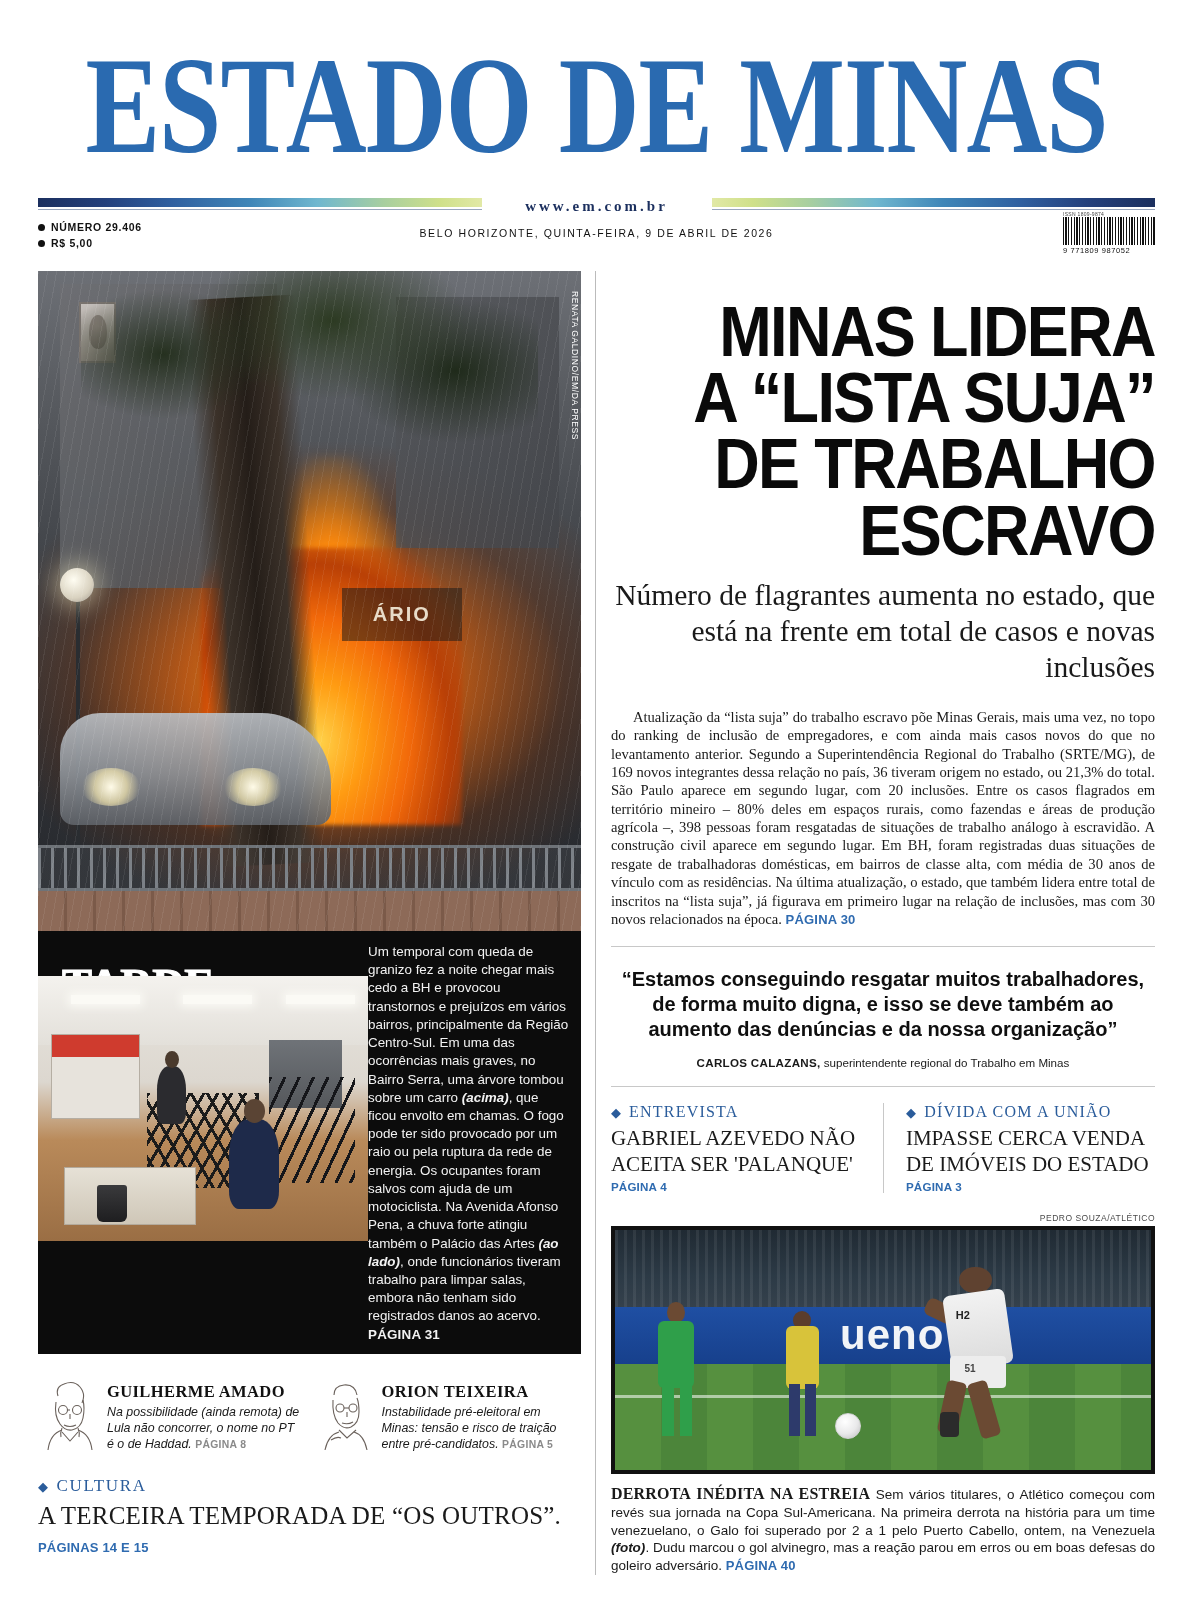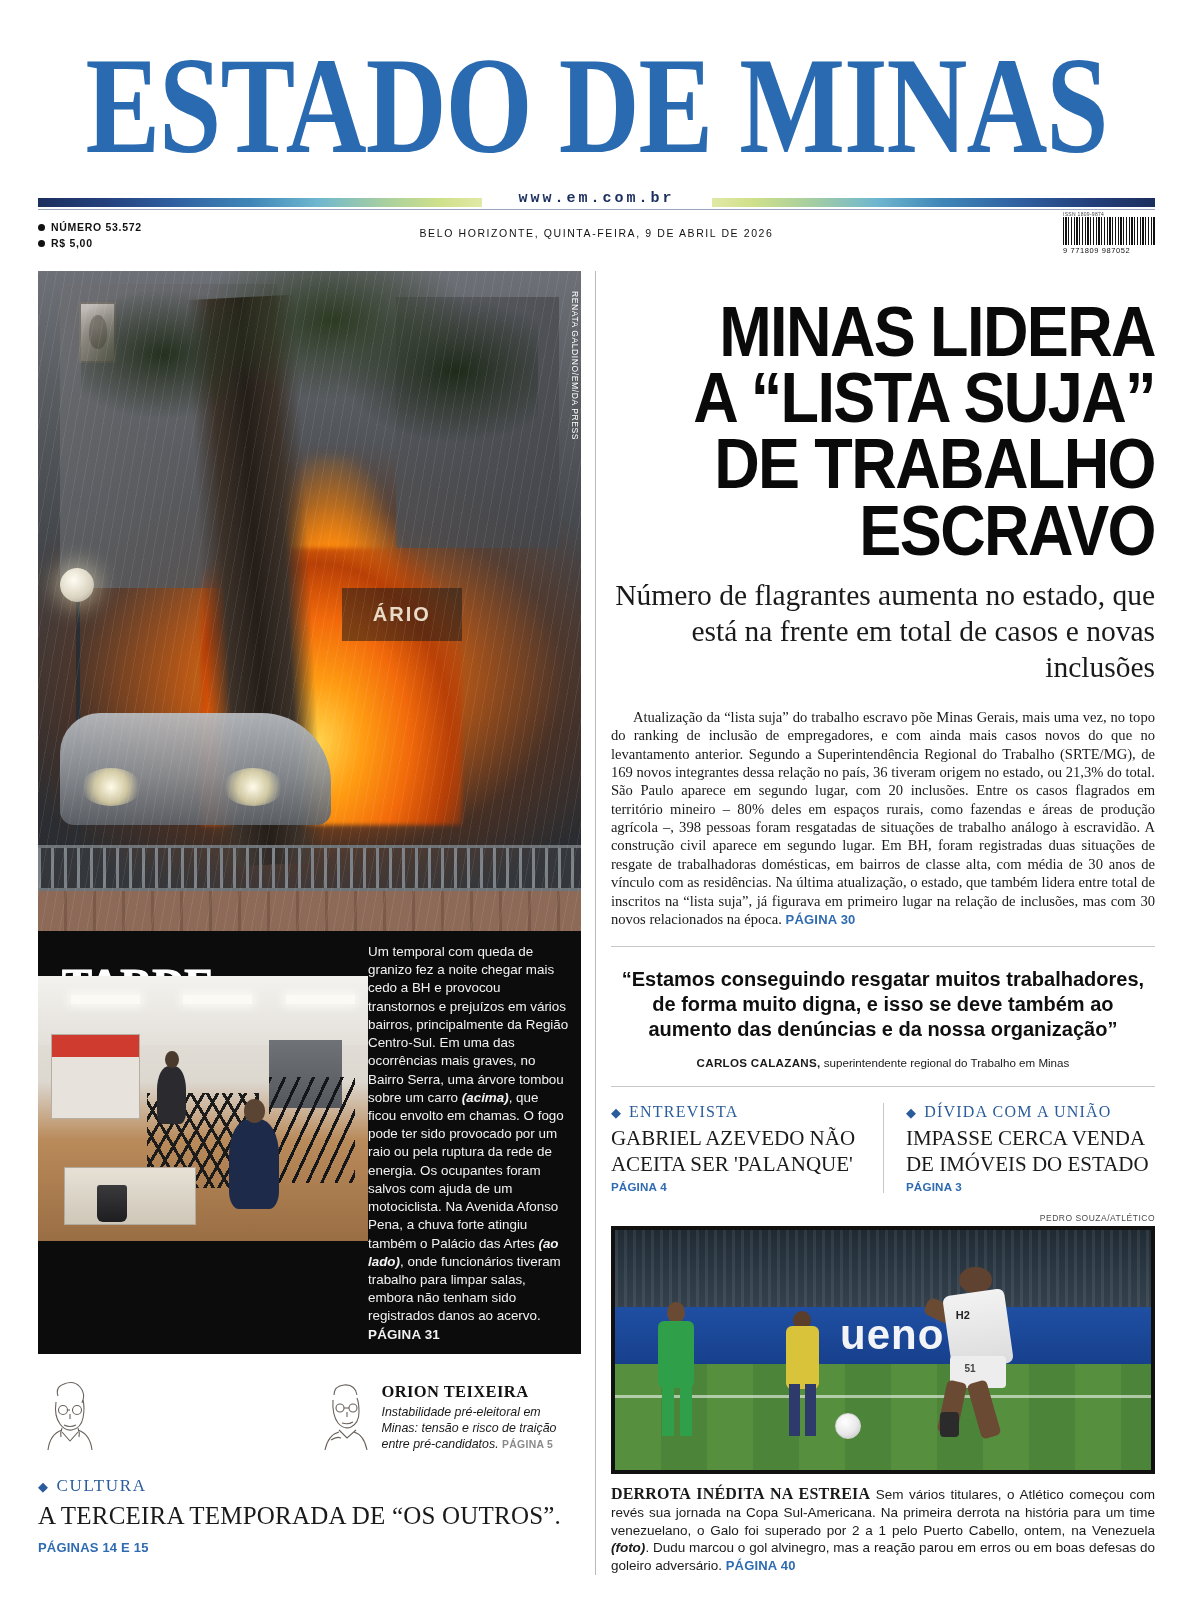--- a/index.html
+++ b/index.html
@@ -35,28 +35,28 @@
       #6fb7cf 25%, #a8cf9f 31%, #cfe08a 36%, #e8ecb0 41%,
       #ffffff 46%, #ffffff 54%,
       #e8ecb0 59%, #cfe08a 64%, #a8cf9f 69%, #6fb7cf 75%,
       #3f86b8 81%, #2f5fa0 88%, #24407c 94%, #1b2f5e 100%);
   }
   .rule-under { height:1px; background:#9aa7bd; margin-top:2px;}
   .site-url {
     position: absolute;
     left: 0; right: 0; top: -14px;
     text-align: center;
-    font-family: Liberation Mono, monospace;
+    font-family: Liberation Serif, serif;
     font-size: 15px;
     font-weight: 700;
     letter-spacing: 3px;
     color: #1b2f5e;
     background: #fff;
     width: 230px;
-    margin: 4px auto;
+    margin: 12px auto;
     padding: 2px 8px;
   }
 
   
   .infostrip {
     position: relative;
     height: 46px;
     margin: 7px 38px 0 38px;
   }
   .issue-block {
@@ -580,21 +580,21 @@
     <div class="rulebar">
       <div class="site-url">www.em.com.br</div>
     </div>
     <div class="rule-under"></div>
   </div>
 
   <div class="infostrip">
     <div class="issue-block">
       <div class="issue-line">
         <span class="bullet-dot"></span>
-        <span>NÚMERO 53.572</span>
+        <span>NÚMERO 29.406</span>
       </div>
       <div class="issue-line">
         <span class="bullet-dot"></span>
         <span>R$ 5,00</span>
       </div>
     </div>
     <div class="dateline">BELO HORIZONTE, QUINTA-FEIRA, 9 DE ABRIL DE 2026</div>
     <div class="barcode-box">
       <div class="barcode-issn">ISSN 1809-9874</div>
       <div class="barcode"></div>
@@ -668,20 +668,26 @@
                 <path d="M27.5 30 h2.5"></path>
                 <path d="M30 34 v5"></path>
                 <path d="M24 45 q6 3 12 0"></path>
                 <path d="M22 48 q-2 5 -1 9"></path>
                   <path d="M38 48 q2 5 1 9"></path>
                 <path d="M8 70 q2 -16 14 -20"></path>
                 <path d="M52 70 q-2 -16 -14 -20"></path>
                 <path d="M22 52 l8 9 l8 -9"></path>
               </g>
             </svg>
+          </div>
+          <div class="colmn-body">
+            <div class="colmn-name">GUILHERME AMADO</div>
+            <div class="colmn-text">
+              <span>Na possibilidade (ainda remota) de Lula não concorrer, o nome no PT é o de Haddad. </span><span class="pg-gray">PÁGINA 8</span>
+            </div>
           </div>
         </div>
 
         <div class="colmn">
           <div class="colmn-portrait">
             <svg viewBox="0 0 58 70" width="58" height="70" aria-hidden="true">
               <g fill="none" stroke="#6b625c" stroke-width="1.1">
                 <path d="M19 15 q0 -9 10 -10 q11 -1 13 10"></path>
                 <path d="M18 20 q-1 15 5 23 q6 7 13 4 q8 -4 8 -15 q0 -9 -2 -14"></path>
                 <circle cx="25" cy="28" r="4"></circle>

